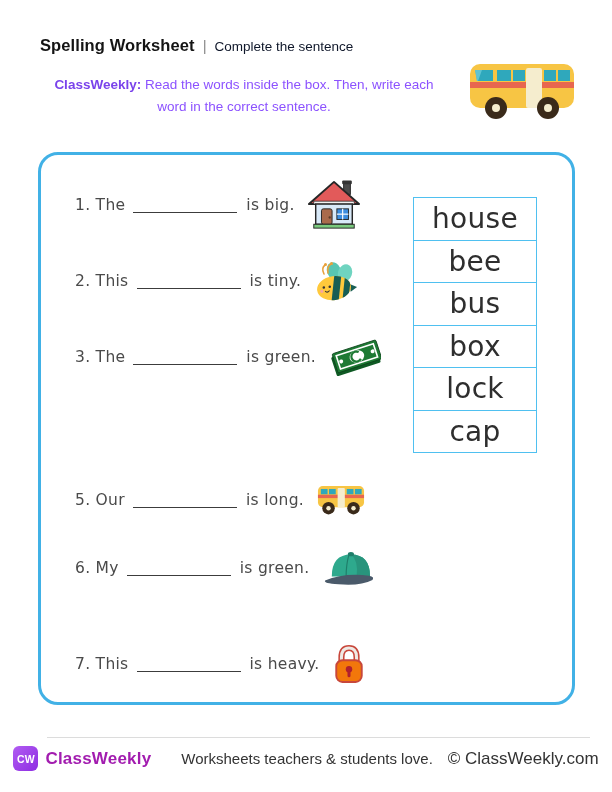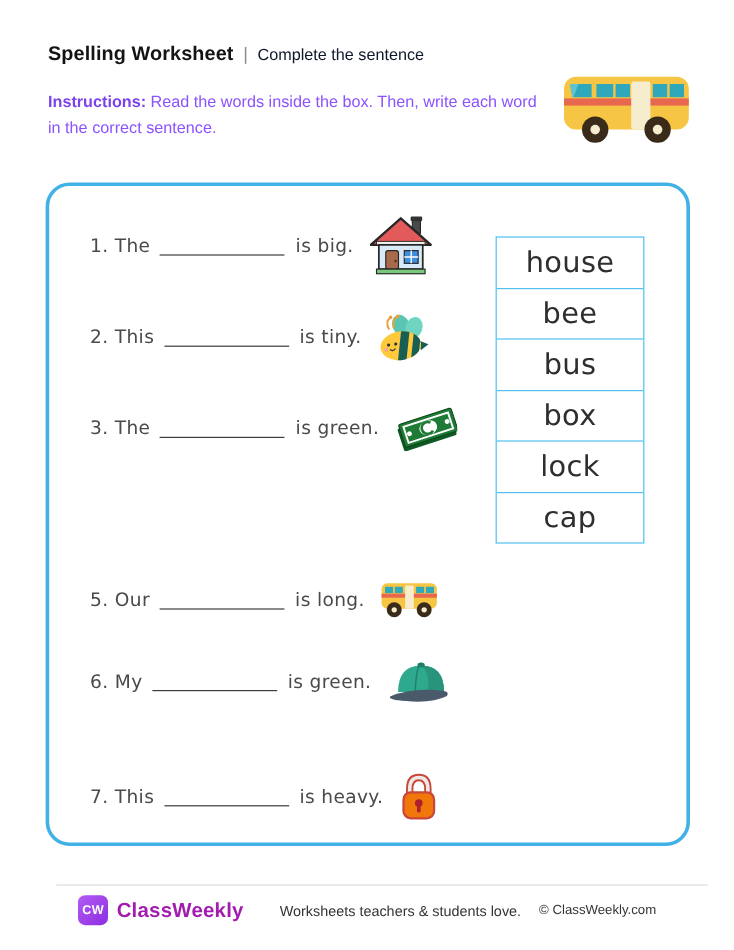--- a/index.html
+++ b/index.html
@@ -2,20 +2,21 @@
 <html><head>
 <meta charset="utf-8">
 <style>
   html,body{margin:0;padding:0;background:#ffffff;}
   .page{
     position:relative;
     width:612px;height:792px;
     background:#ffffff;
     font-family:"Liberation Sans", sans-serif;
     overflow:hidden;
+    text-align:center;
   }
   
   .header{position:absolute;left:40px;top:36px;display:flex;align-items:baseline;}
   .title{font-size:16.5px;font-weight:bold;color:#141414;letter-spacing:.1px;}
   .sep{margin:0 8px;color:#8a8a8a;font-size:15px;font-weight:300;}
   .subtitle{font-size:13.5px;color:#0f172a;}
   .instructions{
     position:absolute;left:40px;top:74px;width:408px;
     font-size:13.5px;line-height:1.6;color:#8C52FF;
   }
@@ -40,51 +41,51 @@
   .row svg{margin-left:13px;flex:0 0 auto;}
   
   .word-bank{
     position:absolute;left:372px;top:42px;width:124px;
     border:1.5px solid #4FC0F0;background:#fff;box-sizing:border-box;
   }
   .word-cell{
     height:41.5px;display:flex;align-items:center;justify-content:center;
     border-bottom:1.5px solid #4FC0F0;
     font-family:"DejaVu Sans", sans-serif;
-    font-size:24px;color:#2e2e2e;letter-spacing:.3px;
+    font-size:28px;color:#2e2e2e;letter-spacing:.3px;
   }
   .word-cell:last-child{border-bottom:none;}
   
   .divider{position:absolute;left:47px;top:737px;width:543px;height:1px;background:#dcdcdc;}
   .footer{
     position:absolute;left:0;top:746px;width:612px;
     display:flex;align-items:center;justify-content:center;
   }
   .cw-badge{
     width:25px;height:25px;border-radius:6px;
     background:linear-gradient(135deg,#B15CF2,#8E2DE2);
     color:#fff;font-size:10.5px;font-weight:bold;
     display:flex;align-items:center;justify-content:center;letter-spacing:.3px;
   }
   .brand{margin-left:7px;font-size:17px;font-weight:bold;color:#a21caf;letter-spacing:.2px;}
-  .tagline{margin-left:30px;font-size:12px;color:#333;}
-  .copyright{margin-left:15px;font-size:11px;color:#333;}
+  .tagline{margin-left:30px;font-size:15px;color:#333;}
+  .copyright{margin-left:15px;font-size:17px;color:#333;}
 </style>
 </head>
 <body>
 
 <div class="page">
 
   <div class="header">
     <span class="title">Spelling Worksheet</span>
     <span class="sep">|</span>
     <span class="subtitle">Complete the sentence</span>
   </div>
 
-  <div class="instructions"><b>Instructions:</b><span> Read the words inside the box. Then, write each word in the correct sentence.</span></div>
+  <div class="instructions"><b>ClassWeekly:</b><span> Read the words inside the box. Then, write each word in the correct sentence.</span></div>
 
   <svg class="header-bus" width="112" height="62" viewBox="0 0 112 62">
     <rect x="4" y="6" width="104" height="44" rx="10" fill="#F7C544"></rect>
     <rect x="4" y="24" width="104" height="6" fill="#E8674F"></rect>
     <polygon points="9,12 27,12 27,23 11,23" fill="#2FA8BC"></polygon>
     <polygon points="9,12 16,12 12,23 11,23" fill="#7ED6E0" opacity="0.6"></polygon>
     <rect x="31" y="12" width="14" height="11" fill="#2FA8BC"></rect>
     <rect x="47" y="12" width="12" height="11" fill="#2FA8BC"></rect>
     <rect x="78" y="12" width="12" height="11" fill="#2FA8BC"></rect>
     <rect x="92" y="12" width="12" height="11" fill="#2FA8BC"></rect>

